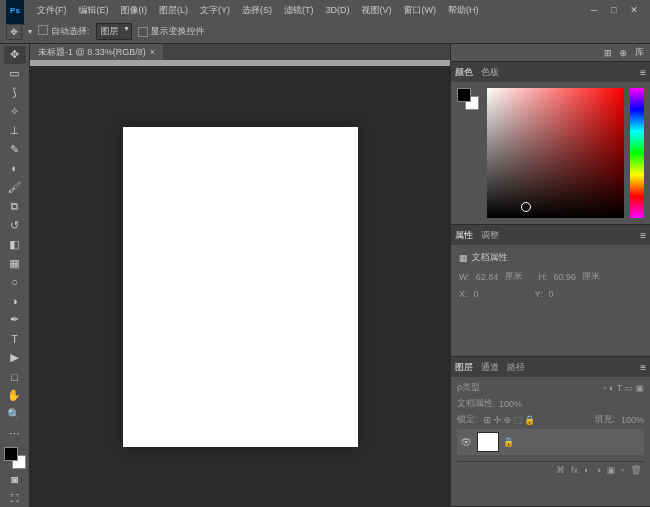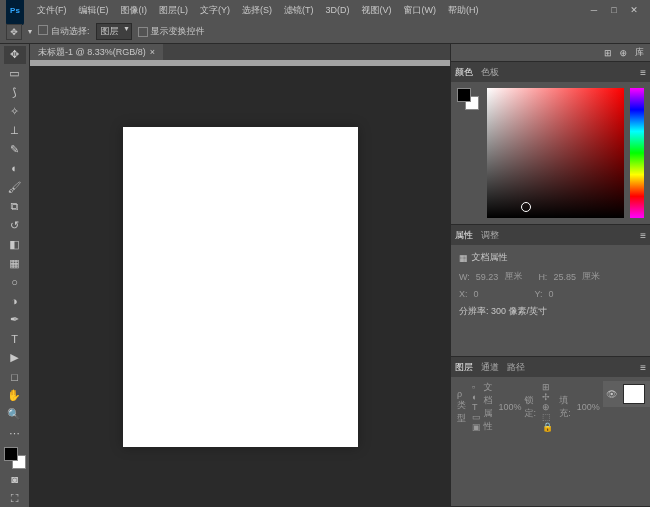--- a/index.html
+++ b/index.html
@@ -35,21 +35,21 @@
 .panel-tab.active{color:#e8e8e8}
 .panel-menu{margin-left:auto;font-size:10px;cursor:pointer}
 .color-panel-body{padding:6px;display:flex;gap:6px}
 .color-fgbg{width:24px}
 .color-field{flex:1;height:130px;position:relative;background:linear-gradient(to bottom,transparent,#000),linear-gradient(to right,#fff,red)}
 .color-cursor{position:absolute;width:10px;height:10px;border:1px solid #fff;border-radius:50%;bottom:6px;left:34px}
 .hue-strip{width:14px;height:130px;background:linear-gradient(to bottom,#f0f,#00f,#0ff,#0f0,#ff0,red,#f0f)}
 .prop-body{padding:6px 8px;font-size:9px;display:flex;flex-direction:column;gap:6px}
 .prop-row{display:flex;gap:6px;align-items:center}
 .prop-row span{color:#9a9a9a}
-.layers-body{padding:4px 6px;font-size:9px;display:flex;flex-direction:row;gap:3px}
+.layers-body{padding:4px 6px;font-size:9px;display:flex;flex-direction:column;gap:3px}
 .layer-row{display:flex;align-items:center;background:#5f5f5f;padding:2px;gap:4px;height:26px}
 .layer-eye{width:14px;text-align:center}
 .layer-thumb{width:22px;height:20px;background:#fff;border:1px solid #2a2a2a}
 .layer-name{flex:1;font-style:italic}
 .layer-lock{font-size:9px}
 .layer-icons{display:flex;justify-content:flex-end;gap:6px;padding:3px 2px;color:#9a9a9a;border-top:1px solid #3a3a3a}
 .panel-top-right{display:flex;align-items:center;gap:8px;padding:2px 6px;font-size:9px;justify-content:flex-end;border-bottom:1px solid #2a2a2a}
 </style>
 </head>
 <body>
@@ -164,33 +164,32 @@
         <span class="panel-tab">调整</span>
         <span class="panel-menu">≡</span>
       </div>
       <div class="prop-body">
         <div style="display:flex;align-items:center;gap:4px">
           <span>▦</span>
           <span>文档属性</span>
         </div>
         <div class="prop-row">
           <span>W:</span>
-          <span>59.23</span>
+          <span>62.84</span>
           <span>厘米</span>
           <span style="margin-left:10px">H:</span>
-          <span>25.85</span>
+          <span>60.96</span>
           <span>厘米</span>
         </div>
         <div class="prop-row">
           <span>X:</span>
           <span>0</span>
           <span style="margin-left:50px">Y:</span>
           <span>0</span>
         </div>
-        <div>分辨率: 300 像素/英寸</div>
       </div>
     </div>
 
     <div class="panel" style="height:150px">
       <div class="panel-tabs">
         <span class="panel-tab active">图层</span>
         <span class="panel-tab">通道</span>
         <span class="panel-tab">路径</span>
         <span class="panel-menu">≡</span>
       </div>

